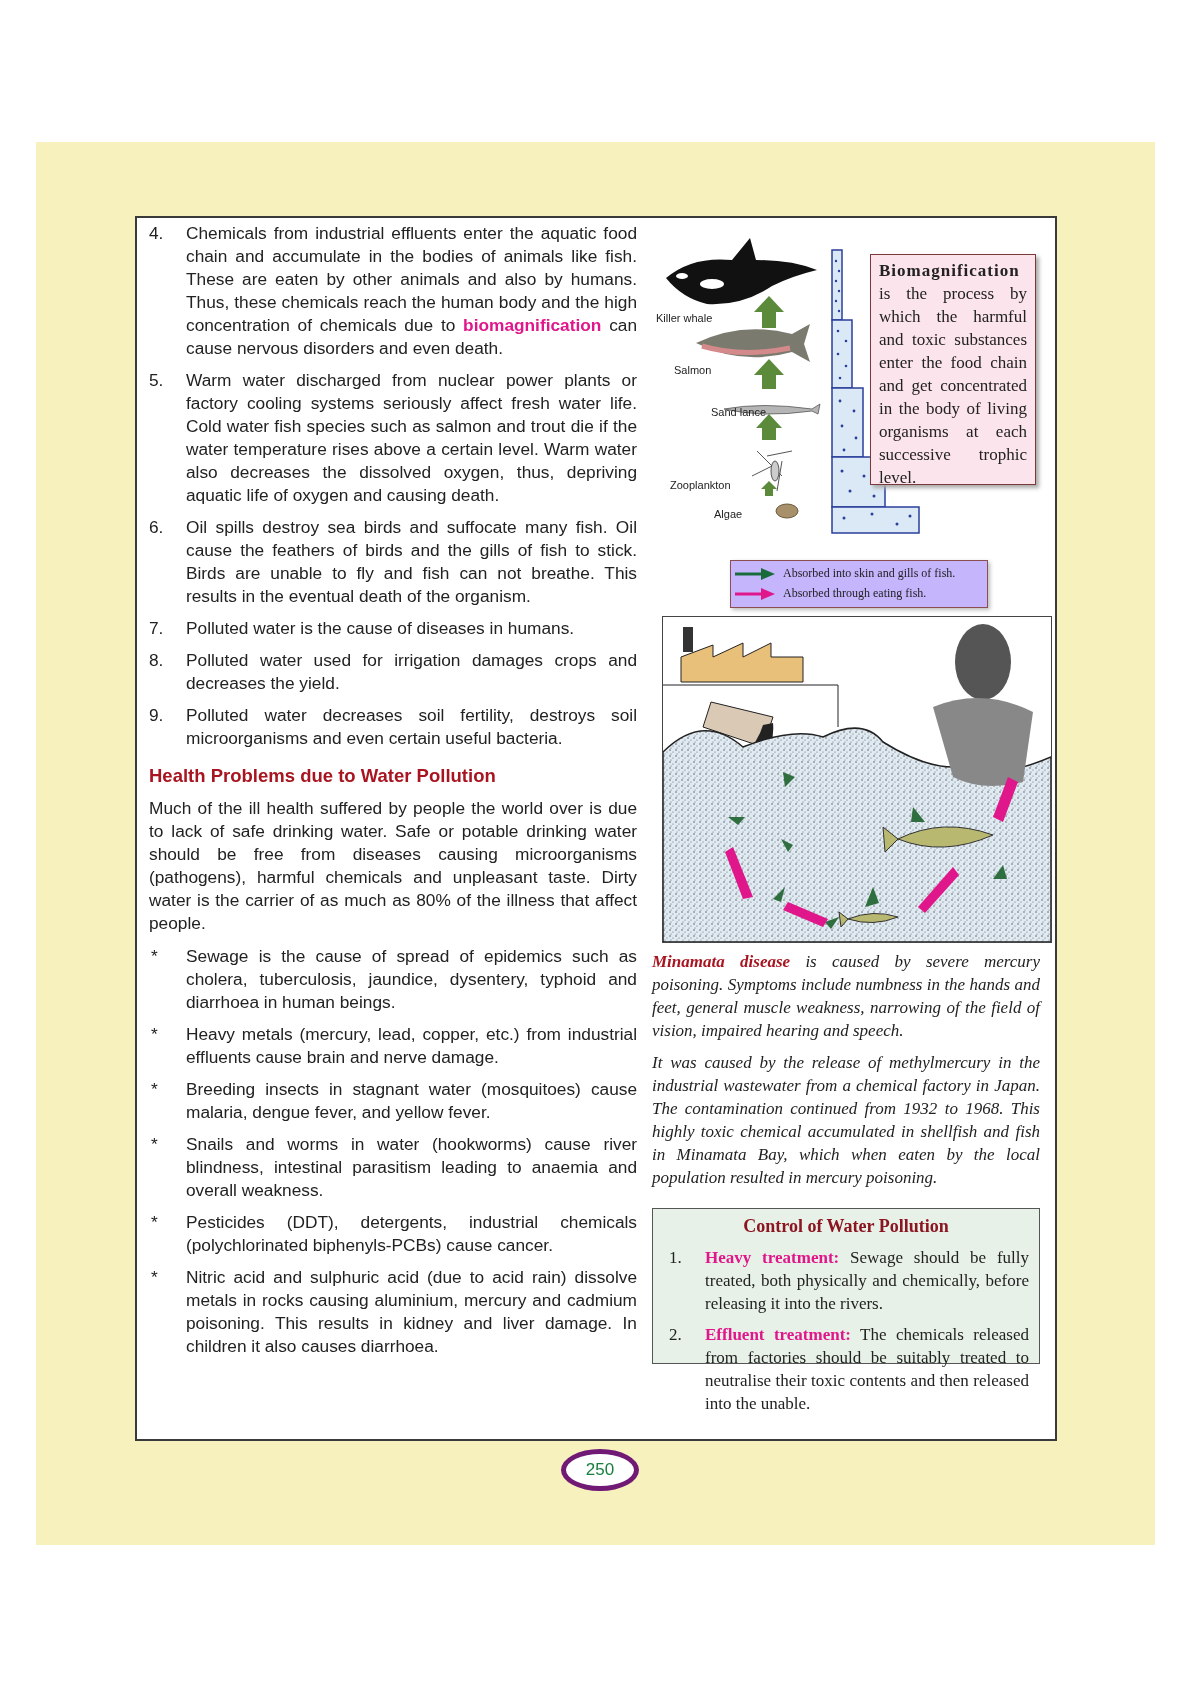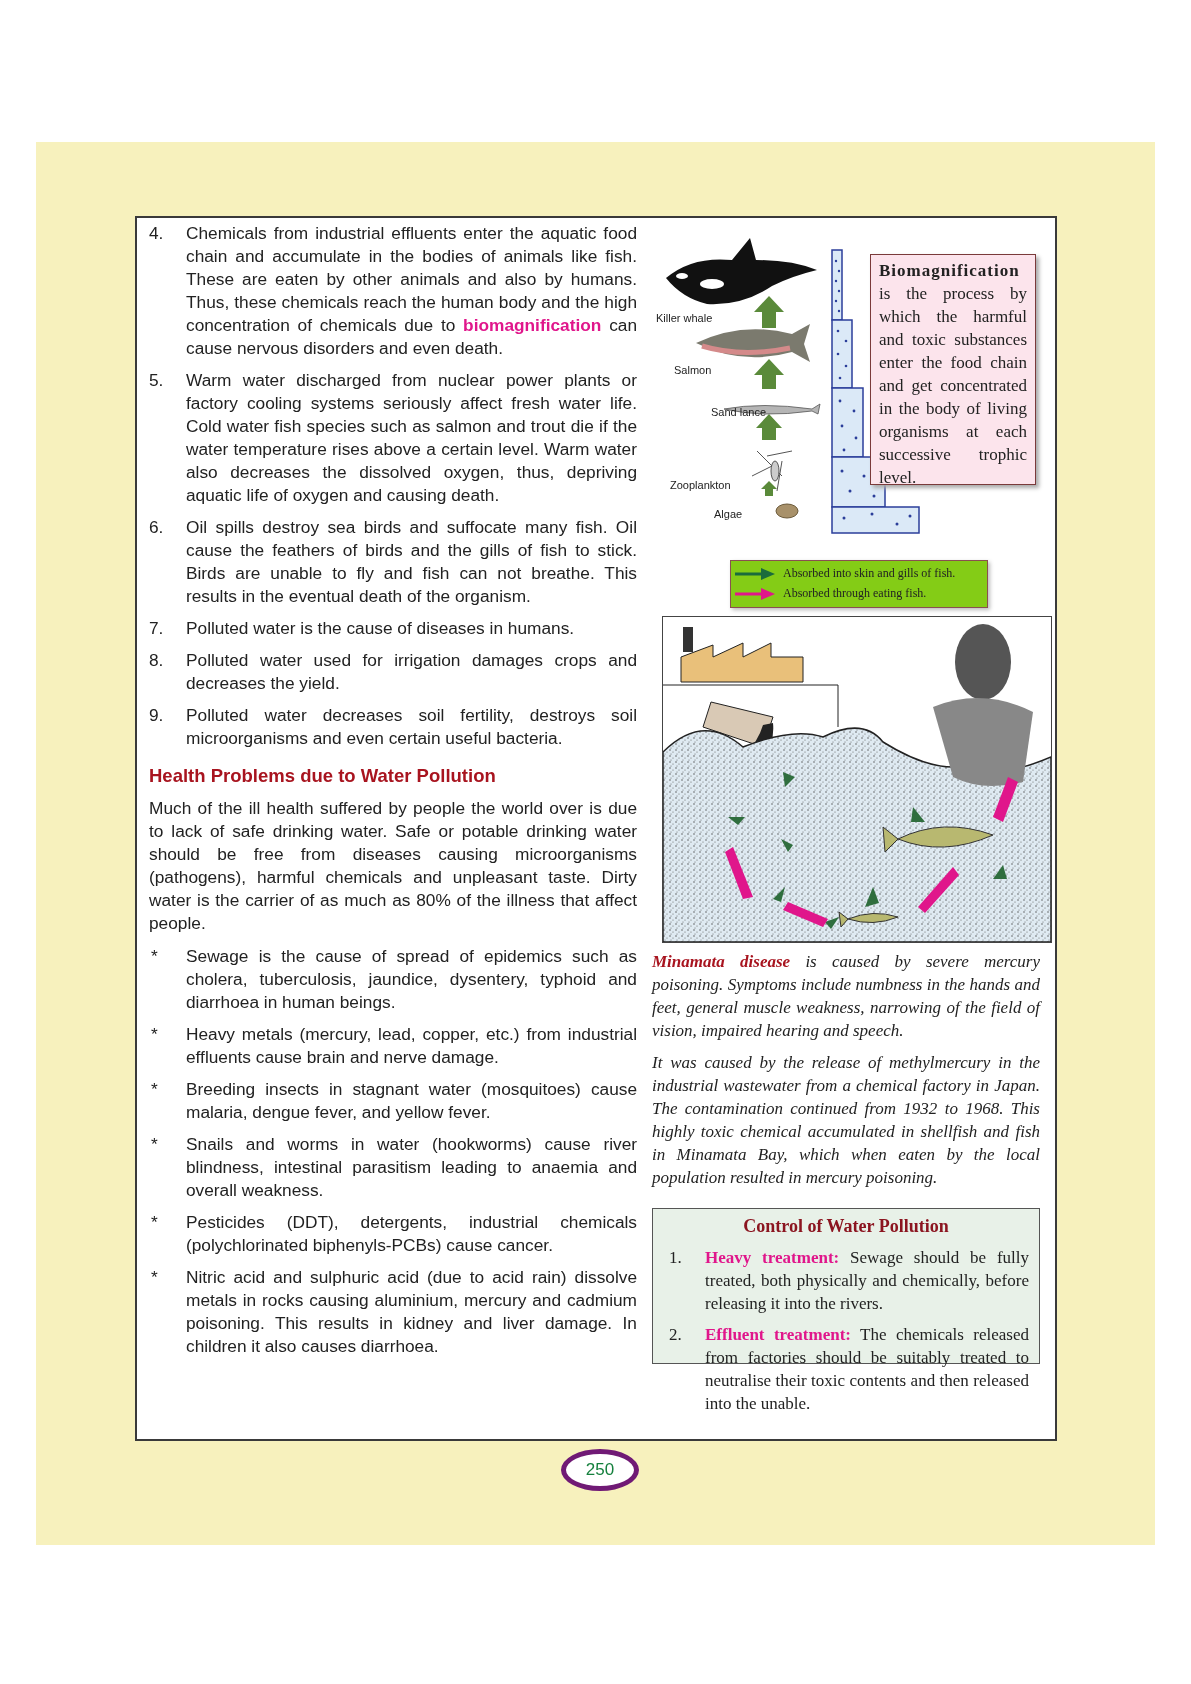--- a/index.html
+++ b/index.html
@@ -12,21 +12,21 @@
   .pink { color:#e0168b; font-weight:bold; }
   .sec-title { color:#a8141f; font-weight:bold; font-size:18.5px; margin:14px 0 10px 0; }
   .para { text-align:justify; margin-bottom:10px; }
   .bullet { position:relative; padding-left:37px; margin-bottom:9px; text-align:justify; }
   .bullet .s { position:absolute; left:2px; top:0; }
   .right-col { position:absolute; left:515px; top:0; width:400px; }
   .diagram { position:absolute; left:0; top:8px; width:400px; height:310px; }
   .label { position:absolute; font-size:11px; color:#222; font-family:Liberation Sans, sans-serif; }
   .bio-box { position:absolute; left:218px; top:28px; width:166px; height:231px; background:#fce4ec; border:1.5px solid #7a3a3a; box-shadow:3px 3px 4px #aaa; padding:4px 8px; box-sizing:border-box; font-family:"Liberation Serif", serif; font-size:17px; line-height:23px; color:#222; text-align:justify; }
   .bio-box b { letter-spacing:1px; }
-  .legend { position:absolute; left:78px; top:342px; width:256px; height:46px; border:1.5px solid #8a5050; box-shadow:2px 2px 4px #bbb; font-family:"Liberation Serif", serif; font-size:12px; color:#222; background:#84cc16; }
+  .legend { position:absolute; left:78px; top:342px; width:256px; height:46px; border:1.5px solid #8a5050; box-shadow:2px 2px 4px #bbb; font-family:"Liberation Serif", serif; font-size:12px; color:#222; background:#c4b5fd; }
   .legend-row { position:absolute; left:4px; display:flex; align-items:center; }
   .legend-row span { margin-left:8px; }
   .illus { position:absolute; left:10px; top:398px; width:388px; height:325px; border:1.5px solid #444; background:#fff; overflow:hidden; }
   .caption { position:absolute; left:0; top:732px; width:388px; font-family:"Liberation Serif", serif; font-style:italic; font-size:17px; line-height:23px; color:#222; text-align:justify; }
   .caption .red { color:#a8141f; font-weight:bold; }
   .caption p { margin:0 0 9px 0; }
   .control { position:absolute; left:0; top:990px; width:388px; height:156px; background:#e8f1e8; border:1.5px solid #555; box-sizing:border-box; padding:6px 10px; font-family:"Liberation Serif", serif; font-size:17px; line-height:23px; color:#222; }
   .control h3 { margin:0 0 8px 0; text-align:center; color:#8b1520; font-size:18px; }
   .ctrl-item { position:relative; padding-left:42px; margin-bottom:8px; text-align:justify; }
   .ctrl-item .n { position:absolute; left:6px; top:0; }

